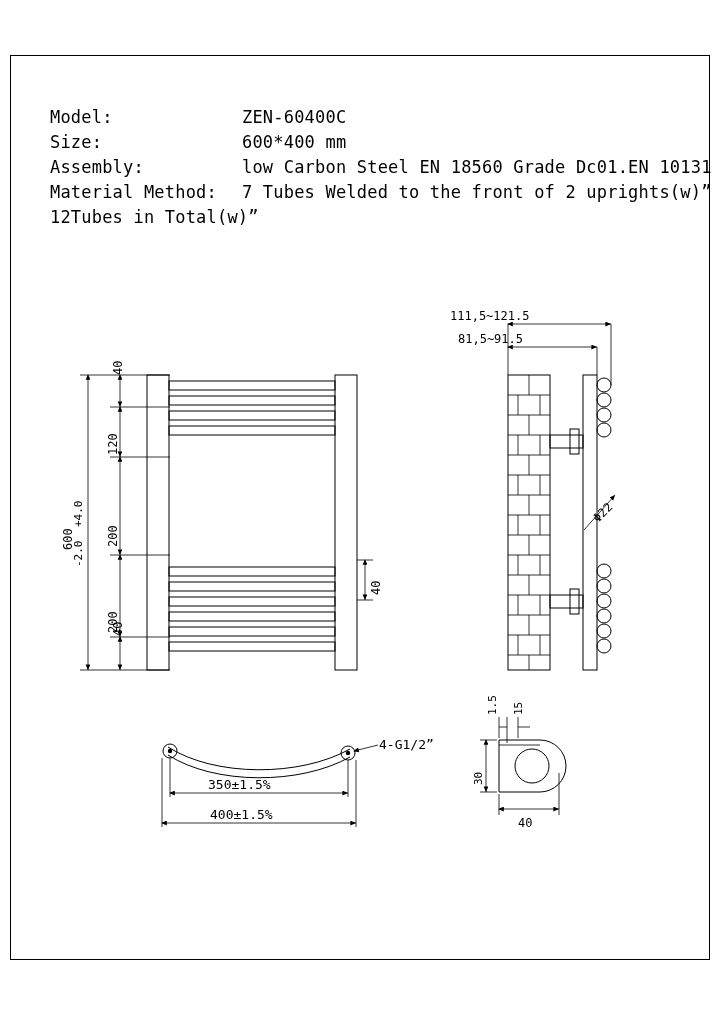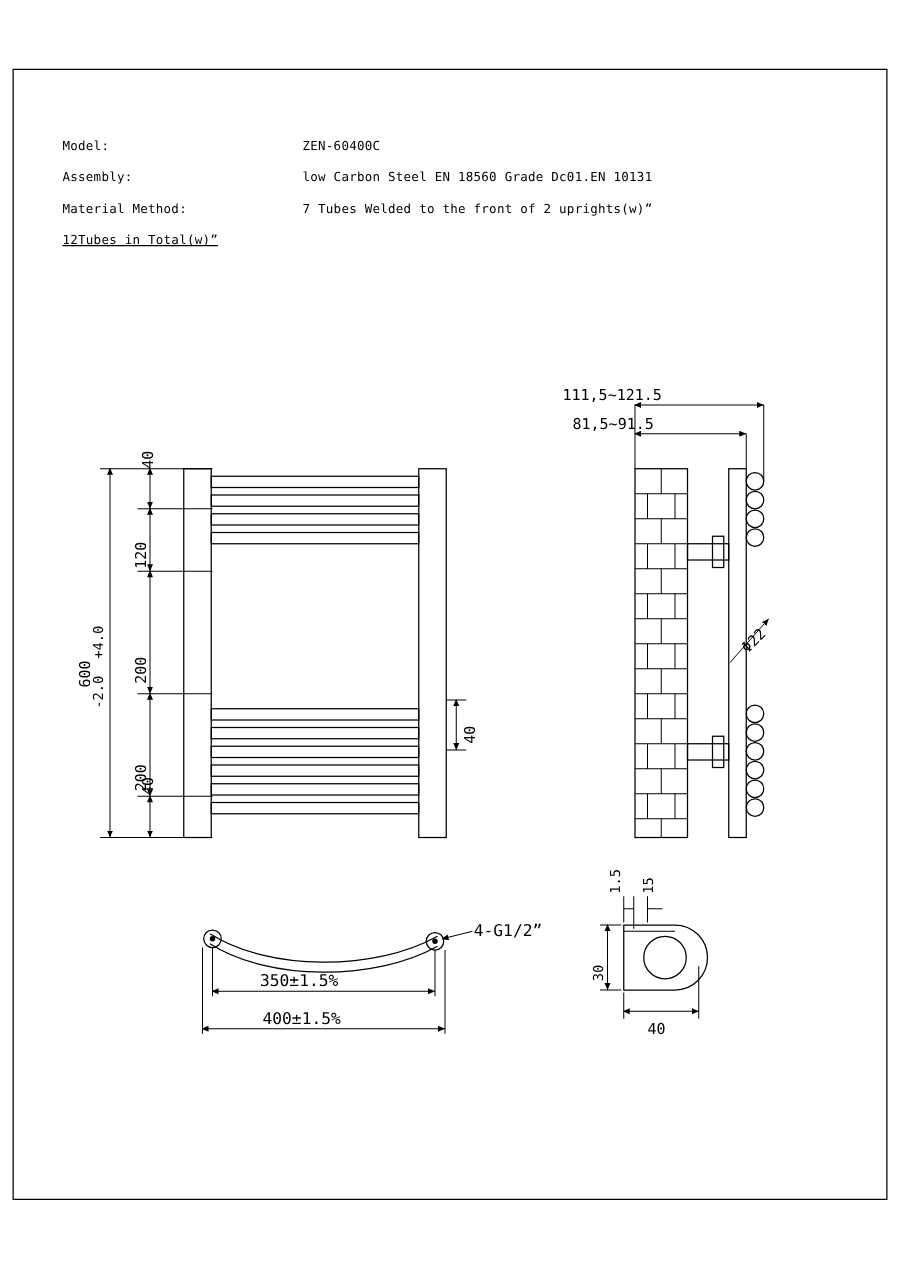--- a/index.html
+++ b/index.html
@@ -26,35 +26,35 @@
     width: 700px; height: 905px;
     border: 1px solid #000;
     box-sizing: border-box;
   }
   
   .spec {
     position: absolute;
     left: 50px;
     top: 105px;
     width: 620px;
-    font-size: 10px;
+    font-size: 17px;
     line-height: 25px;
     letter-spacing: 0.2px;
   }
   .spec-row {
     display: block;
     white-space: nowrap;
   }
   .spec-label {
     display: inline-block;
     width: 192px;
     vertical-align: top;
   }
   .spec-val { display: inline-block; }
-  .spec-cont { display: block; text-decoration: underline; }
+  .spec-cont { display: block; }
 
   
   .draw {
     position: absolute;
     left: 10px; top: 55px;
     width: 700px; height: 905px;
   }
   svg { display: block; }
 
   
@@ -74,20 +74,23 @@
 </head>
 <body>
 
 <div class="page">
 
   <div class="frame"></div>
 
   <div class="spec">
     <span class="spec-row">
       <span class="spec-label">Model:</span><span class="spec-val">ZEN-60400C</span>
+    </span>
+    <span class="spec-row">
+      <span class="spec-label">Size:</span><span class="spec-val">600*400 mm</span>
     </span>
     <span class="spec-row">
       <span class="spec-label">Assembly:</span><span class="spec-val">low Carbon Steel  EN 18560 Grade Dc01.EN 10131</span>
     </span>
     <span class="spec-row">
       <span class="spec-label">Material Method:</span><span class="spec-val">7 Tubes Welded to the front of 2 uprights(w)”</span>
     </span>
     <span class="spec-cont">12Tubes in Total(w)”</span>
   </div>
 

